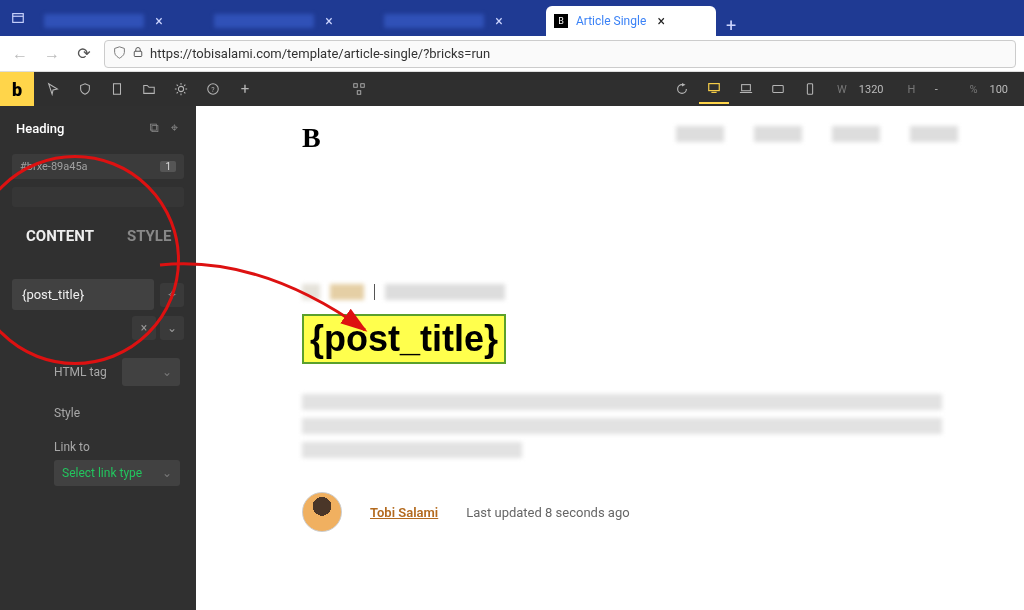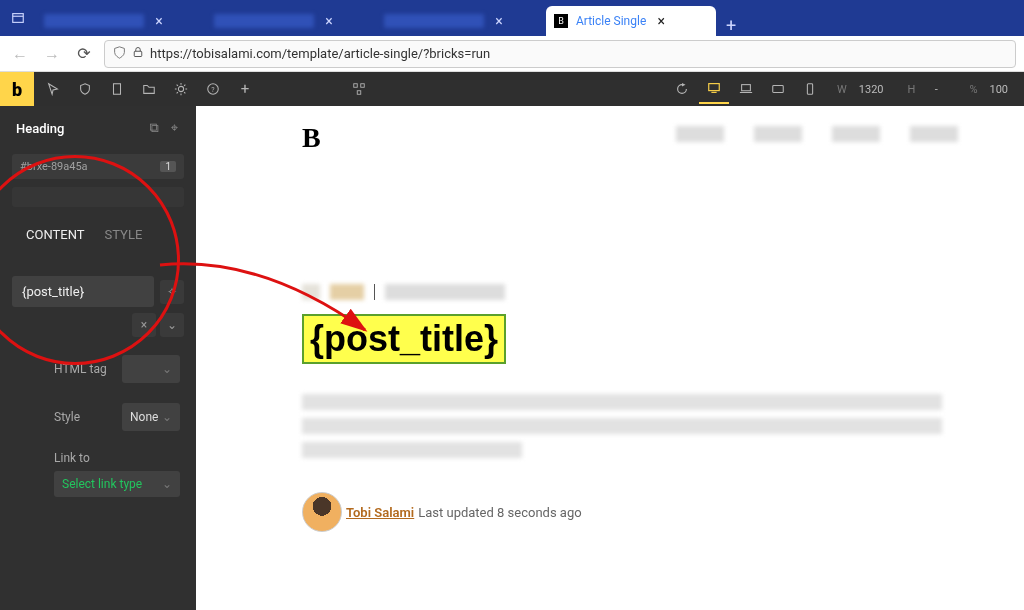--- a/index.html
+++ b/index.html
@@ -40,21 +40,21 @@
   
   .main { display: flex; height: calc(610px - 36px - 36px - 34px); }
   .sidebar { width: 196px; background: #303030; color: #ccc; display: flex; flex-direction: column; font-size: 13px; position: relative; }
   .sidebar-head { display: flex; align-items: center; padding: 14px 16px; gap: 8px; }
   .sidebar-head .title { flex: 1; color: #fff; font-weight: 500; }
   .sidebar-head .mini-ico { color: #888; font-size: 13px; padding: 0 2px; }
 
   .field-id { margin: 4px 12px; background: #3b3b3b; border-radius: 3px; padding: 6px 8px; font-size: 11px; color: #a0a0a0; display: flex; align-items: center; }
   .field-id .count { margin-left: auto; background: #555; color: #ddd; border-radius: 2px; padding: 0 5px; font-size: 10px; }
 
-  .section-tabs { display: flex; padding: 10px 16px 0; gap: 0; font-size: 13px; font-weight: 400; color: #888; }
+  .section-tabs { display: flex; padding: 10px 16px 0; gap: 13px; font-size: 15px; font-weight: 700; color: #888; }
   .section-tab { padding: 6px 10px 8px; }
   .section-tab.active { color: #eee; }
 
   .sb-row { padding: 10px 16px; display: flex; align-items: center; gap: 8px; margin-left: 38px; }
   .sb-label { color: #a8a8a8; font-size: 12px; min-width: 60px; }
   .sb-input { flex: 1; background: #414141; border-radius: 3px; padding: 6px 8px; color: #ddd; font-size: 12px; height: 28px; display: flex; align-items: center; }
   .sb-input.placeholder { color: #22c55e; }
   .sb-input.select::after { content: "⌄"; margin-left: auto; color: #777; }
 
   .title-input-wrap { padding: 6px 12px; display: flex; align-items: center; gap: 6px; }
@@ -73,21 +73,21 @@
   .crumbs { margin-top: 130px; display: flex; align-items: center; gap: 10px; }
   .crumb-chip { width: 34px; height: 16px; background: #e5cfa5; filter: blur(2px); }
   .crumb-chip.gray { background: #ddd; width: 120px; }
   .crumb-div { width: 1px; height: 16px; background: #555; }
 
   .post-title { display: inline-block; margin-top: 14px; background: #ffff4d; border: 2px solid #5aa02c; padding: 2px 6px; font-size: 36px; font-weight: 800; letter-spacing: 0; font-family: Arial, sans-serif; }
 
   .para-blur { margin-top: 30px; }
   .para-blur .line { height: 16px; background: #e2e2e2; filter: blur(2px); margin-bottom: 8px; }
 
-  .byline { margin-top: 34px; display: flex; align-items: center; gap: 4px; font-size: 13px; }
+  .byline { margin-top: 34px; display: flex; align-items: center; gap: 28px; font-size: 13px; }
   .avatar { width: 40px; height: 40px; border-radius: 50%; background: radial-gradient(circle at 50% 35%, #4a3628 0 30%, #f0b060 30% 100%); border: 1px solid #ccc; }
   .author { color: #b36a1e; text-decoration: underline; font-weight: 600; }
   .updated { color: #666; }
 
   
   .annot { position: absolute; pointer-events: none; z-index: 50; }
   .circle { left: -30px; top: 155px; width: 210px; height: 210px; border: 3px solid #d11; border-radius: 50%; }
   .arrow { left: 150px; top: 245px; }
 </style>
 </head>
@@ -262,23 +262,20 @@
 
     <div class="sb-row">
       <span class="sb-label">HTML tag</span>
       <div class="sb-input select placeholder">
           <span></span>
         </div>
     </div>
 
     <div class="sb-row">
       <span class="sb-label">Style</span>
-      <div class="sb-input select">
-          <span>None</span>
-        </div>
     </div>
 
     <div class="sb-row" style="flex-direction:column;align-items:stretch;gap:6px">
       <span class="sb-label">Link to</span>
       <div class="sb-input select placeholder">
           <span>Select link type</span>
         </div>
     </div>
 
   </div>

